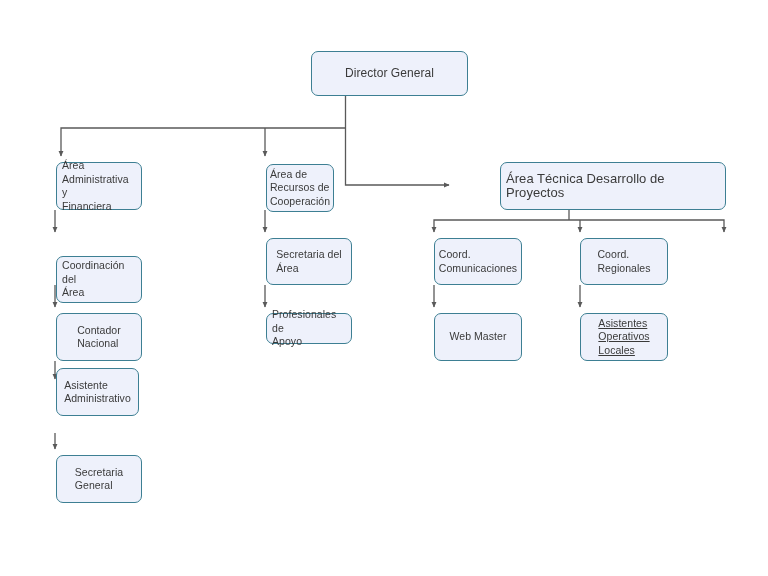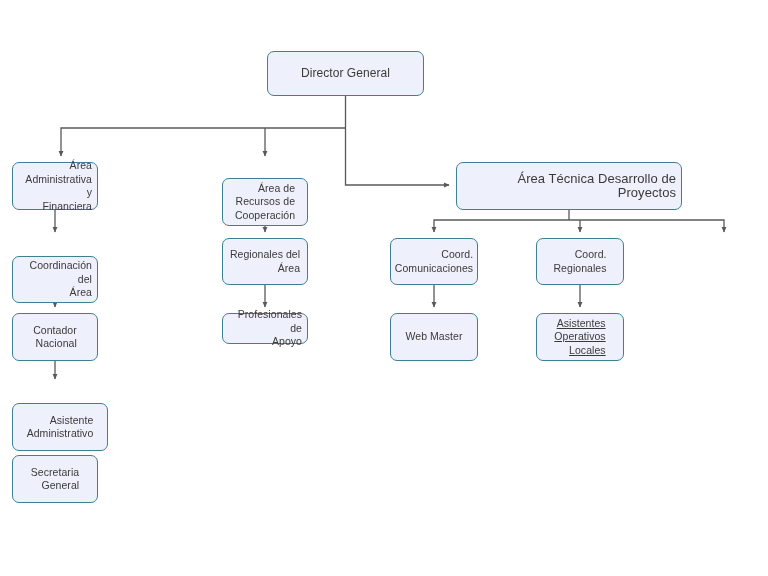--- a/index.html
+++ b/index.html
@@ -29,27 +29,28 @@
   }
   .node {
     position: absolute;
     box-sizing: border-box;
     background: #eef1fb;
     border: 1.3px solid #3d7f93;
     border-radius: 7px;
     display: flex;
     align-items: center;
     justify-content: center;
-    text-align: right;
+    text-align: left;
     color: #3a3a3a;
     font-size: 10.5px;
     line-height: 13.5px;
     letter-spacing: 0.05px;
     padding: 2px 5px;
     z-index: 2;
+    margin-left: 44px;
   }
   .node-label {
     display: block;
     white-space: pre-line;
   }
   .node.root {
     font-size: 12px;
     line-height: 15px;
   }
   .node.wide {
@@ -109,38 +110,38 @@
   <div class="node" id="n2" style="left: 12px; top: 256px; width: 86px; height: 47px;">
     <span class="node-label">Coordinación del
 Área</span>
   </div>
 
   <div class="node" id="n3" style="left: 12px; top: 313px; width: 86px; height: 48px;">
     <span class="node-label">Contador
 Nacional</span>
   </div>
 
-  <div class="node" id="n4" style="left: 12px; top: 403px; width: 96px; height: 48px;">
+  <div class="node" id="n4" style="left: 12px; top: 368px; width: 83px; height: 48px;">
     <span class="node-label">Asistente
 Administrativo</span>
   </div>
 
   <div class="node" id="n5" style="left: 12px; top: 455px; width: 86px; height: 48px;">
     <span class="node-label">Secretaria
 General</span>
   </div>
 
-  <div class="node" id="n6" style="left: 222px; top: 178px; width: 86px; height: 48px;">
+  <div class="node" id="n6" style="left: 222px; top: 164px; width: 68px; height: 48px;">
     <span class="node-label">Área de
 Recursos de
 Cooperación</span>
   </div>
 
   <div class="node" id="n7" style="left: 222px; top: 238px; width: 86px; height: 47px;">
-    <span class="node-label">Regionales del
+    <span class="node-label">Secretaria del
 Área</span>
   </div>
 
   <div class="node" id="n8" style="left: 222px; top: 313px; width: 86px; height: 31px;">
     <span class="node-label">Profesionales de
 Apoyo</span>
   </div>
 
   <div class="node wide" id="n9" style="left: 456px; top: 162px; width: 226px; height: 48px;">
     <span class="node-label">Área Técnica Desarrollo de Proyectos</span>

